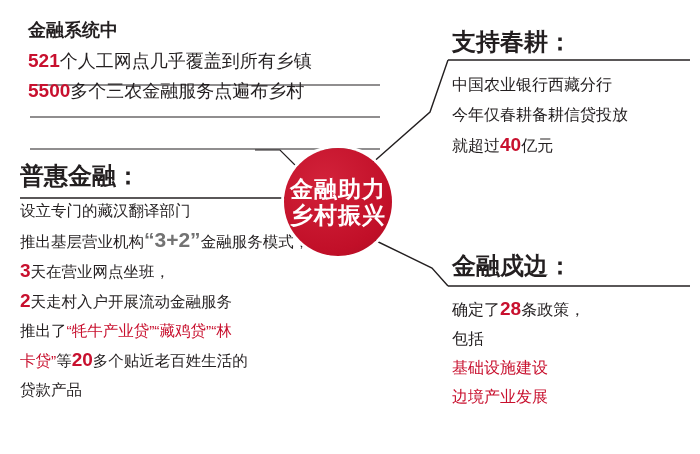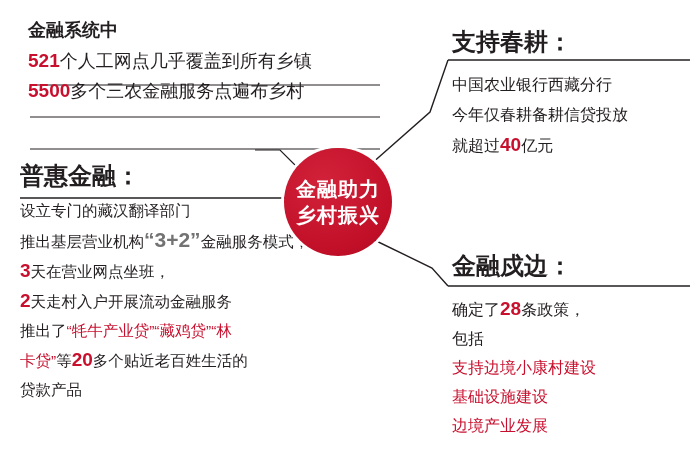--- a/index.html
+++ b/index.html
@@ -40,21 +40,21 @@
     background: radial-gradient(circle at 38% 32%, #d2223a 0%, #c10f28 70%, #a90d22 100%);
     color: #ffffff;
     display: flex;
     flex-direction: column;
     align-items: center;
     justify-content: center;
     box-shadow: 0 0 0 3px #ffffff;
     z-index: 3;
   }
   .hub span {
-    font-size: 20px;
+    font-size: 23px;
     font-weight: bold;
     line-height: 26px;
     letter-spacing: 1px;
   }
 
   
   .block {
     position: absolute;
     z-index: 2;
   }
@@ -196,23 +196,20 @@
   <div class="block" id="block-frontier">
     <div class="heading">金融戍边：</div>
     <div class="body">
       <div class="line">
         <span>确定了</span><span class="num">28</span><span>条政策，</span>
       </div>
       <div class="line">
         <span>包括</span>
       </div>
       <div class="line">
-        <span class="red">支持边境小康村建设</span>
-      </div>
-      <div class="line">
         <span class="red">基础设施建设</span>
       </div>
       <div class="line">
         <span class="red">边境产业发展</span>
       </div>
     </div>
   </div>
 
 </div>
 

